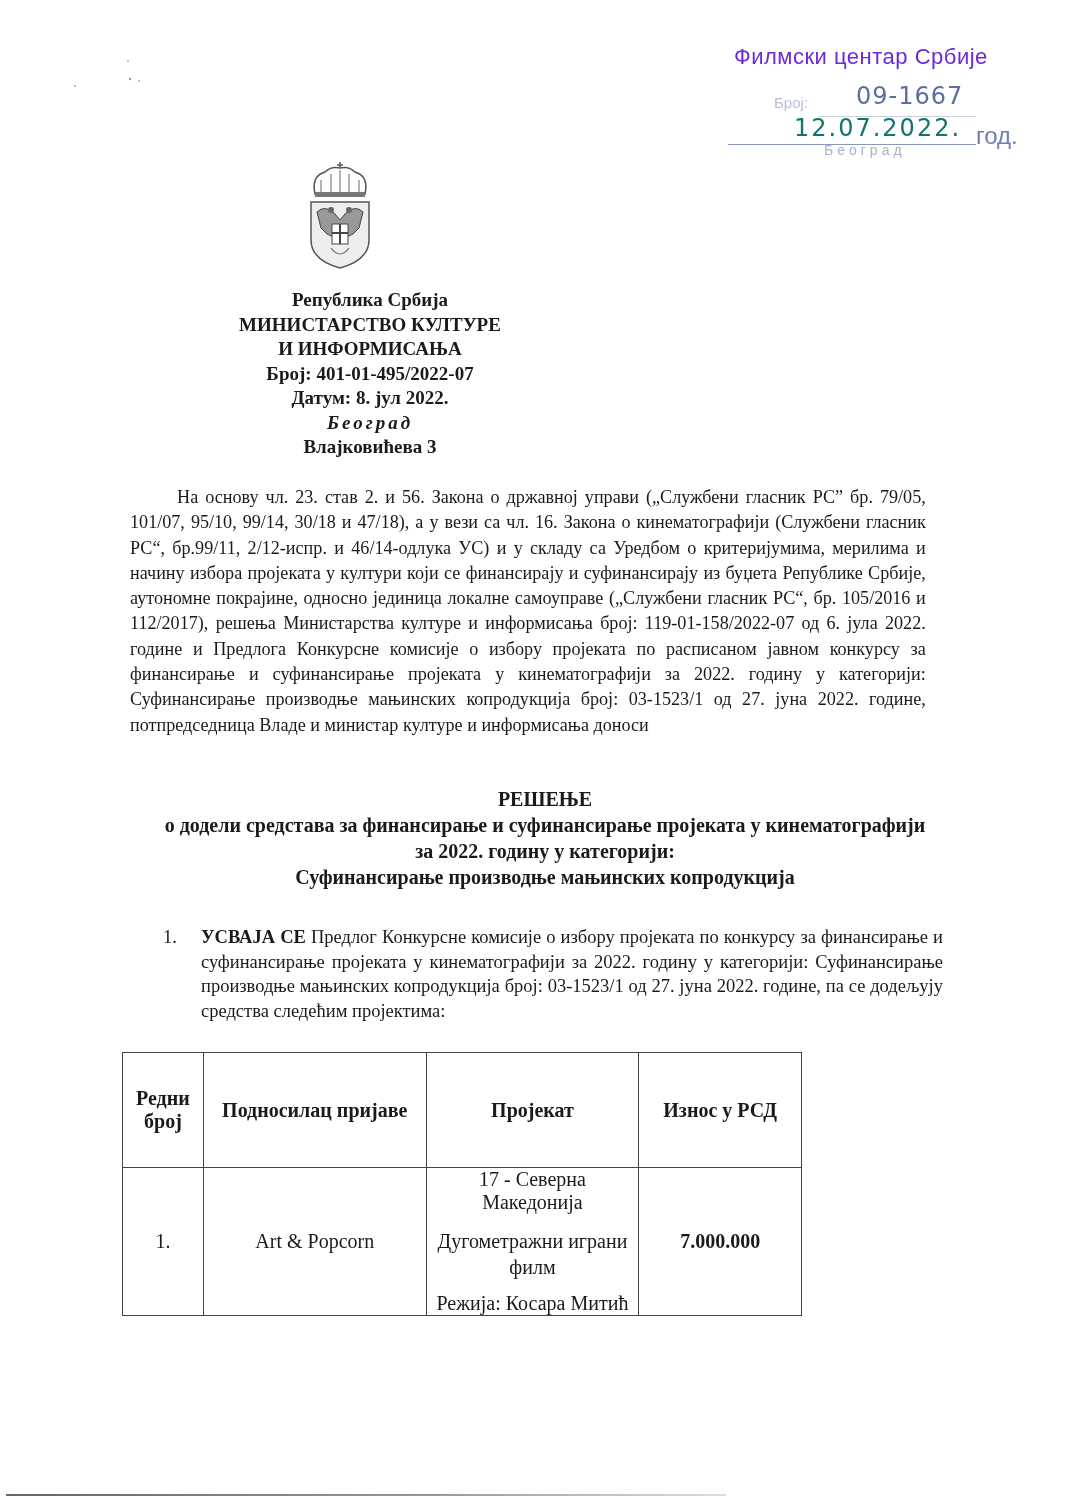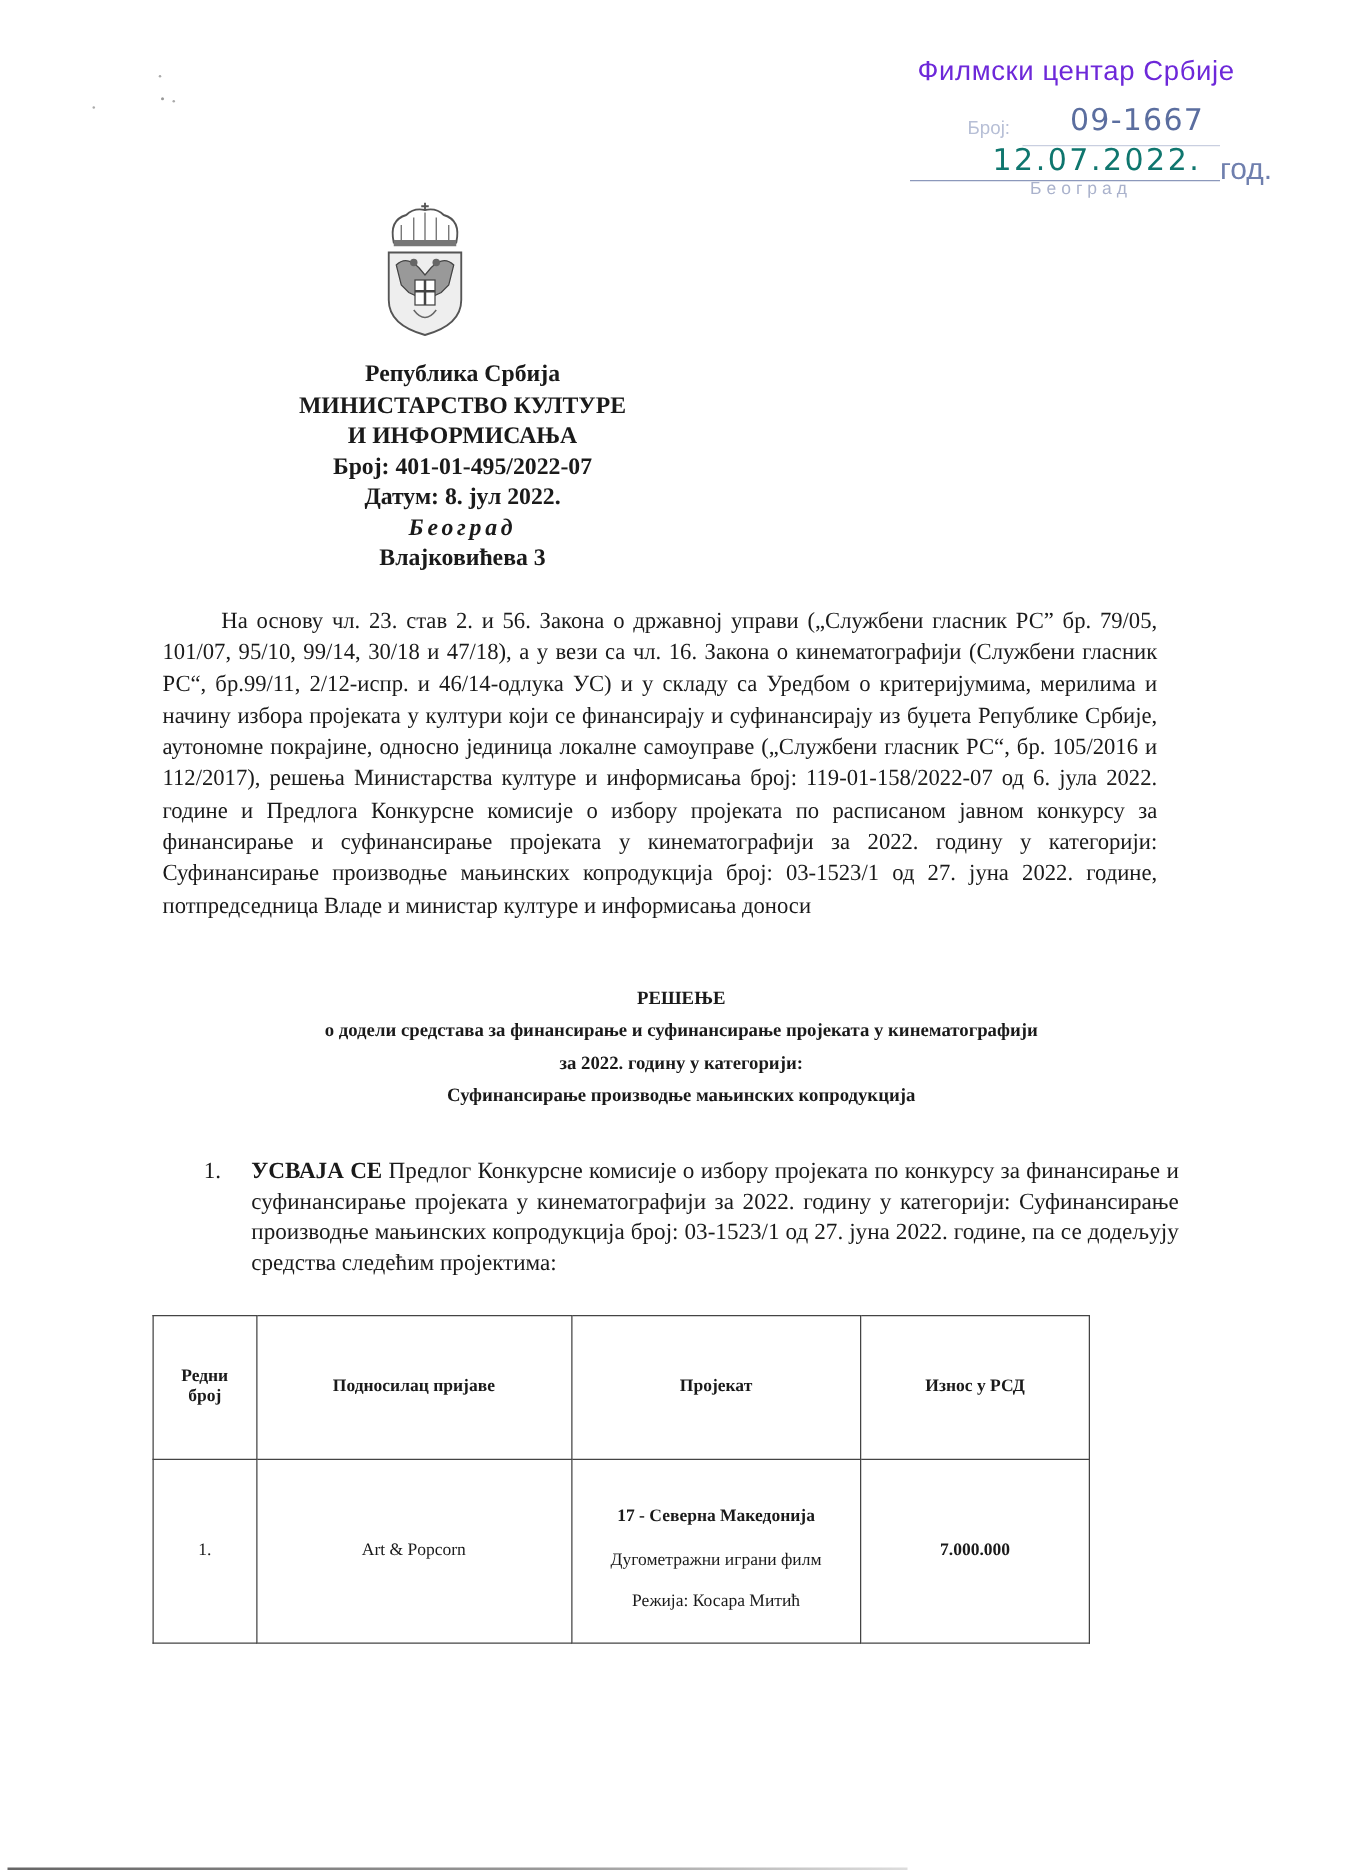--- a/index.html
+++ b/index.html
@@ -31,47 +31,47 @@
 
   .para {
     position: absolute; left: 130px; top: 485px; width: 812px;
     font-size: 18.5px; line-height: 25.3px; text-align: justify;
     text-indent: 48px; font-family: "Liberation Serif", serif;
     transform: scaleX(0.98); transform-origin: left top;
   }
 
   .title-block {
     position: absolute; left: 120px; top: 786px; width: 850px;
-    text-align: center; font-weight: bold; font-size: 15px; line-height: 26px;
+    text-align: center; font-weight: bold; font-size: 20px; line-height: 26px;
   }
 
   .item1 {
     position: absolute; left: 163px; top: 925px; width: 780px;
     font-size: 18.5px; line-height: 24.5px; text-align: justify;
   }
   .item1 .num { position: absolute; left: 0; top: 0; }
   .item1 .body { margin-left: 38px; }
   .item1 .bold { font-weight: bold; }
 
   table.grants {
-    position: absolute; left: 122px; top: 1052px; width: 750px;
-    border-collapse: collapse; font-size: 14px;
+    position: absolute; left: 122px; top: 1052px; width: 680px;
+    border-collapse: collapse; font-size: 20px;
   }
   table.grants td, table.grants th {
     border: 1.5px solid #444; text-align: center; vertical-align: middle; padding: 0 6px;
   }
   table.grants th { font-weight: bold; height: 114px; }
   table.grants td { height: 146px; }
   .col-no { width: 78px; }
   .col-app { width: 282px; }
   .col-proj { width: 253px; }
   .col-amt { width: 200px; }
   th.col-proj, th.col-amt { vertical-align: top; padding-top: 40px; }
   th.col-app { padding-top: 20px; border-radius: 16px; }
-  .proj-title { font-weight: bold; margin-bottom: 14px; margin-top: 14px; }
+  .proj-title { font-weight: normal; margin-bottom: 14px; }
   .proj-type { margin-bottom: 12px; line-height: 26px; }
   .amount { font-weight: bold; }
 
   .bottom-rule {
     position: absolute; left: 6px; top: 1494px; width: 720px; height: 2px;
     background: linear-gradient(90deg, #666, #999 60%, #ddd);
   }
   .specks { position: absolute; left: 30px; top: 28px; width: 120px; height: 70px; }
 </style>
 </head>

